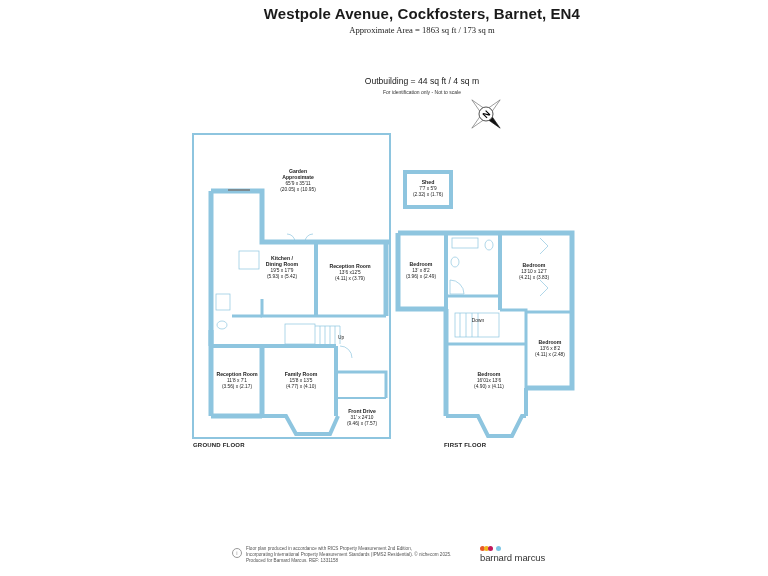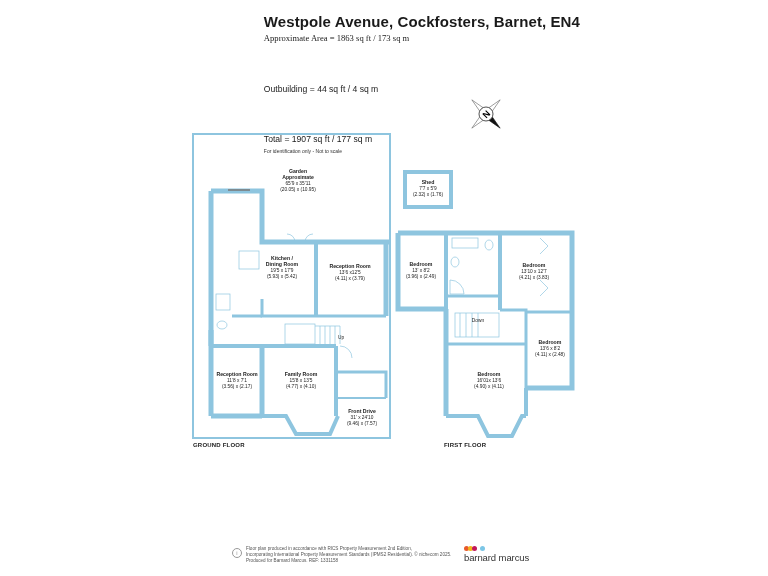--- a/index.html
+++ b/index.html
@@ -1,42 +1,41 @@
 <!DOCTYPE html>
 <html><head>
 <meta charset="utf-8">
 <style>
   html, body { margin:0; padding:0; background:#ffffff; }
   body { width:768px; height:576px; position:relative; overflow:hidden; font-family:"Liberation Sans", sans-serif; color:#1a1a1a; }
-  .header { position:absolute; right:188px; top:12px; text-align:left; }
+  .header { position:absolute; right:188px; top:4px; text-align:center; }
   .title { font-weight:bold; font-size:15px; letter-spacing:0.1px; margin-top:1px; }
   .area-line { font-size:8.6px; line-height:10.5px;margin-top:40px; }
   .area-line.first { margin-top:3px;font-family:Liberation Serif, serif; }
   .disclaimer { font-size:5px; margin-top:3px; color:#333; }
   svg.plan { position:absolute; left:0; top:0; }
   .lbl { font-family:"Liberation Sans", sans-serif; fill:#222; text-anchor:middle; }
   .lbl.name { font-size:5.2px; font-weight:bold; }
   .lbl.dim { font-size:4.8px; }
   .floor-label { position:absolute; font-weight:bold; font-size:6px; letter-spacing:0.2px; }
   .footer { position:absolute; left:232px; top:546px; display:flex; align-items:flex-start; }
   .info-icon { width:8px; height:8px; border:0.7px solid #999; border-radius:50%; font-size:6px; color:#999; text-align:center; line-height:8px; margin-right:4px; margin-top:2px; }
   .footer-text { font-size:4.6px; line-height:6px; color:#555; }
-  .logo { position:absolute; left:464px; top:545px; }
+  .logo { position:absolute; left:480px; top:545px; }
   .dots { display:flex; gap:1px; align-items:center; height:6px; }
   .dot { width:5px; height:5px; border-radius:50%; }
   .brand { font-size:9.5px; color:#333; margin-top:1px; letter-spacing:-0.1px; }
 </style>
 </head>
 <body>
 
 <div class="header">
   <div class="title">Westpole Avenue, Cockfosters, Barnet, EN4</div>
   <div class="area-line first">Approximate Area = 1863 sq ft / 173 sq m</div>
   <div class="area-line">Outbuilding = 44 sq ft / 4 sq m</div>
-  <div class="area-line">Total = 1907 sq ft / 177 sq m</div>
   <div class="disclaimer">For identification only - Not to scale</div>
 </div>
 
 <svg class="plan" width="768" height="576" viewBox="0 0 768 576">
 
   <g transform="translate(486,114) rotate(-45)">
     <polygon points="0,-20 3,-3 0,0 -3,-3" fill="none" stroke="#666" stroke-width="0.6"></polygon>
     <polygon points="20,0 3,3 0,0 3,-3" fill="none" stroke="#666" stroke-width="0.6"></polygon>
     <polygon points="-20,0 -3,-3 0,0 -3,3" fill="none" stroke="#666" stroke-width="0.6"></polygon>
     <polygon points="0,20 -3,3 0,0 3,3" fill="#111" stroke="#111" stroke-width="0.6"></polygon>

